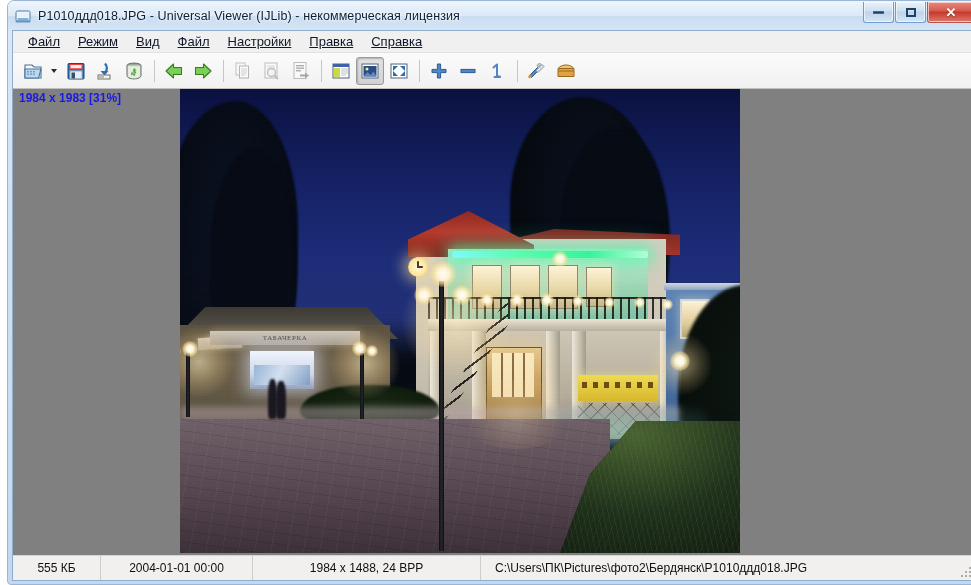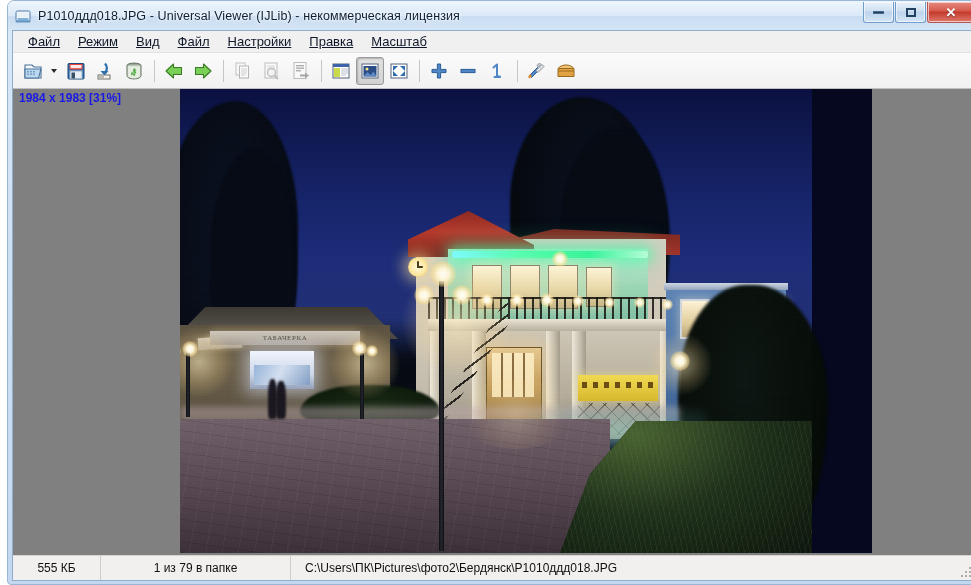--- a/index.html
+++ b/index.html
@@ -172,21 +172,21 @@
     font-family: "Liberation Sans", sans-serif;
     letter-spacing: 0px;
     z-index: 4;
     white-space: nowrap;
   }
 
   
   #photo {
     position: absolute;
     left: 167px; top: 0px;
-    width: 692px; height: 464px;
+    width: 560px; height: 464px;
     overflow: hidden;
     background: #05081f;
   }
 
   
   #statusbar {
     height: 24px;
     flex: none;
     background: #f2f0ee;
     border-top: 1px solid #d8d4d0;
@@ -516,21 +516,21 @@
 
   <div id="client">
 
     <div id="menubar">
       <div class="menu-item"><u>Файл</u></div>
       <div class="menu-item"><u>Режим</u></div>
       <div class="menu-item"><u>Вид</u></div>
       <div class="menu-item"><u>Файл</u></div>
       <div class="menu-item"><u>Настройки</u></div>
       <div class="menu-item"><u>Правка</u></div>
-      <div class="menu-item"><u>Масштаб</u></div>
+      <div class="menu-item"><u>Справка</u></div>
     </div>
 
     <div id="toolbar">
 
       <div class="tb-btn">
         <svg width="22" height="22" viewBox="0 0 22 22">
           <path d="M3 5h7l2 2h7v11H3z" fill="#f4f8fd" stroke="#4b7299" stroke-width="1.1"></path>
           <path d="M3 9h16l-2.4 9H3z" fill="#bcd8ef" stroke="#4b7299" stroke-width="1.1"></path>
           <g fill="#6f9cc4">
             <rect x="5" y="11" width="2" height="1.4"></rect>
@@ -809,21 +809,22 @@
         <div class="lamp-globe" style="left:490px; top:262px; width:20px; height:20px;"></div>
 
         <div class="glow" style="left:276px; top:290px; width:120px; height:70px; opacity:.5;"></div>
 
         <div class="ph" id="grain"></div>
       </div>
     </div>
 
     <div id="statusbar">
       <div class="sb-cell sb-size">555 КБ</div>
-      <div class="sb-cell sb-index">1 из 79 в папке</div>
+      <div class="sb-cell sb-date">2004-01-01 00:00</div>
+      <div class="sb-cell sb-dims">1984 x 1488, 24 BPP</div>
       <div class="sb-cell sb-path">C:\Users\ПК\Pictures\фото2\Бердянск\P1010ддд018.JPG</div>
       <div id="grip">
         <i style="right:0; bottom:0;"></i>
           <i style="right:4px; bottom:0;"></i>
           <i style="right:8px; bottom:0;"></i>
         <i style="right:0; bottom:4px;"></i>
           <i style="right:4px; bottom:4px;"></i>
         <i style="right:0; bottom:8px;"></i>
       </div>
     </div>

